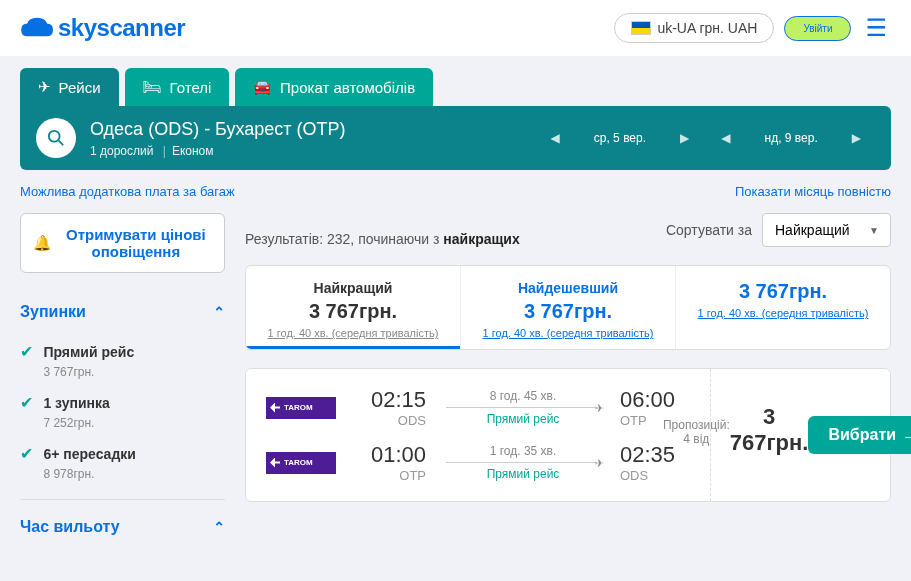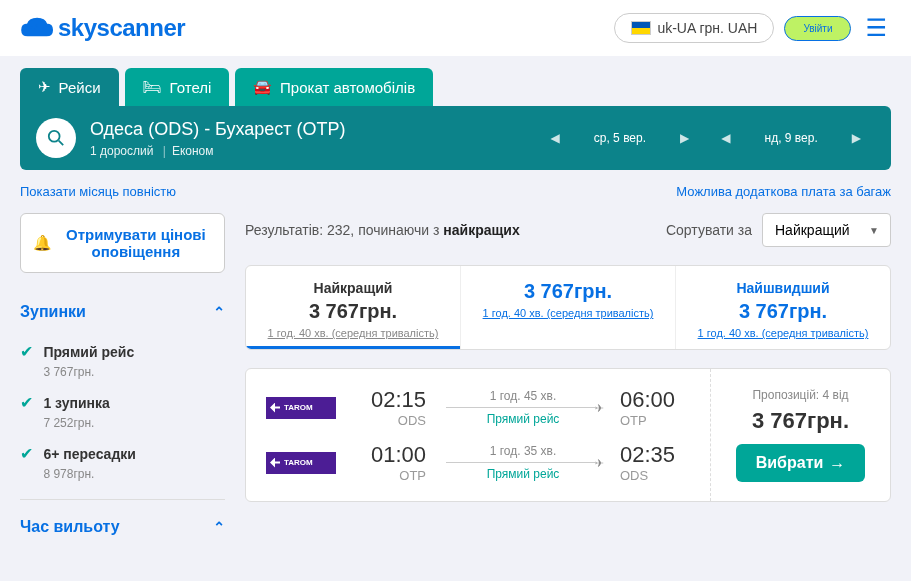--- a/index.html
+++ b/index.html
@@ -40,42 +40,42 @@
 .filter-header { display: flex; justify-content: space-between; align-items: center; color: #0770e3; font-weight: 600; font-size: 16px; padding-bottom: 8px; border-bottom: 1px solid transparent; cursor: pointer; }
 .filter-items { margin-top: 14px; }
 .filter-item { display: flex; gap: 10px; margin-bottom: 16px; cursor: pointer; }
 .chk { color: #00a698; font-size: 16px; line-height: 1; }
 .filter-label { font-size: 14px; color: #333; }
 .filter-label .name { font-weight: 600; display: block; margin-bottom: 3px; }
 .filter-label .price { font-size: 12px; color: #888; }
 .filter-divider { border: none; border-top: 1px solid #ddd; margin: 18px 0; }
 
 .content { flex: 1; }
-.results-row { display: flex; justify-content: space-between; align-items: center; margin-bottom: 18px; font-size: 14px; color: #555; gap: 20px; }
+.results-row { display: flex; justify-content: space-between; align-items: flex-end; margin-bottom: 18px; font-size: 14px; color: #555; gap: 20px; }
 .results-count { }
 .results-count strong { color: #222; }
 .sort-wrap { display: flex; align-items: center; gap: 10px; }
 .sort-select { border: 1px solid #ccc; border-radius: 4px; padding: 8px 40px 8px 12px; font-size: 14px; background: #fff; cursor: pointer; appearance: none; position: relative; }
 .sort-select-wrap { position: relative; }
 .sort-select-wrap::after { content: '▼'; position: absolute; right: 12px; top: 50%; transform: translateY(-50%); font-size: 10px; color: #666; pointer-events: none; }
 
 .summary-card { background: #fff; border: 1px solid #ddd; border-radius: 6px; display: flex; margin-bottom: 18px; overflow: hidden; }
 .summary-col { flex: 1; text-align: center; padding: 14px 8px 10px; border-right: 1px solid #eee; cursor: pointer; position: relative; }
 .summary-col:last-child { border-right: none; }
 .summary-col.active::after { content: ''; position: absolute; bottom: 0; left: 0; right: 0; height: 3px; background: #0770e3; }
 .summary-col .s-title { font-size: 14px; color: #333; font-weight: 600; margin-bottom: 4px; }
 .summary-col .s-price { font-size: 20px; font-weight: 700; color: #333; margin-bottom: 4px; }
 .summary-col .s-duration { font-size: 11px; color: #888; text-decoration: underline; }
 .summary-col.alt .s-title { color: #0770e3; }
 .summary-col.alt .s-price { color: #0770e3; }
 .summary-col.alt .s-duration { color: #0770e3; }
 
 .flight-card { background: #fff; border: 1px solid #ddd; border-radius: 6px; display: flex; }
 .flight-left { flex: 1; padding: 18px 20px; }
-.flight-right { width: 180px; border-left: 1px dashed #ddd; display: flex; flex-direction: column; justify-content: center; align-items: center; padding: 18px 14px; text-align: center; }
+.flight-right { width: 180px; border-left: 1px dashed #ddd; display: flex; flex-direction: row; justify-content: center; align-items: center; padding: 18px 14px; text-align: center; }
 .leg { display: flex; align-items: center; gap: 20px; margin-bottom: 14px; }
 .leg:last-child { margin-bottom: 0; }
 .airline-logo { width: 70px; height: 22px; background: #4c1d95; color: #fff; display: flex; align-items: center; font-size: 8px; font-weight: 700; padding-left: 18px; position: relative; }
 .airline-logo::before { content: ''; position: absolute; left: 4px; top: 50%; transform: translateY(-50%); width: 10px; height: 10px; background: #fff; clip-path: polygon(0 50%, 50% 0, 50% 40%, 100% 40%, 100% 60%, 50% 60%, 50% 100%); }
 .time-block { text-align: right; }
 .time-block.left { text-align: right; min-width: 70px; }
 .time-block.right { text-align: left; min-width: 70px; }
 .time-val { font-size: 22px; color: #333; }
 .airport { font-size: 13px; color: #999; }
 .middle { flex: 1; text-align: center; min-width: 120px; }
@@ -149,22 +149,22 @@
       <div class="date-seg">
         <span class="nav-arrow">◀</span>
         <span class="date-text">нд, 9 вер.</span>
         <span class="nav-arrow">▶</span>
       </div>
     </div>
   </div>
 </div>
 
 <div class="info-links">
+  <a>Можлива додаткова плата за багаж</a>
   <a>Показати місяць повністю</a>
-  <a>Можлива додаткова плата за багаж</a>
 </div>
 
 <div class="main">
 
   <div class="sidebar">
     <button class="alert-btn">
       <span>🔔</span>
       <span>Отримувати цінові оповіщення</span>
     </button>
 
@@ -223,40 +223,40 @@
       </div>
     </div>
 
     <div class="summary-card">
       <div class="summary-col active">
         <div class="s-title">Найкращий</div>
         <div class="s-price">3 767грн.</div>
         <div class="s-duration">1 год. 40 хв. (середня тривалість)</div>
       </div>
       <div class="summary-col alt">
+        <div class="s-title">Найдешевший</div>
         <div class="s-price">3 767грн.</div>
         <div class="s-duration">1 год. 40 хв. (середня тривалість)</div>
       </div>
       <div class="summary-col alt">
-        <div class="s-title">Найшвидший</div>
         <div class="s-price">3 767грн.</div>
         <div class="s-duration">1 год. 40 хв. (середня тривалість)</div>
       </div>
     </div>
 
     <div class="flight-card">
       <div class="flight-left">
         <div class="leg">
           <div class="airline-logo">TAROM</div>
           <div class="time-block left">
             <div class="time-val">02:15</div>
             <div class="airport">ODS</div>
           </div>
           <div class="middle">
-            <div class="duration">1 год. 45 хв.</div>
+            <div class="duration">8 год. 45 хв.</div>
             <div class="line"></div>
             <div class="direct">Прямий рейс</div>
           </div>
           <div class="time-block right">
             <div class="time-val">06:00</div>
             <div class="airport">OTP</div>
           </div>
         </div>
         <div class="leg">
           <div class="airline-logo">TAROM</div>

